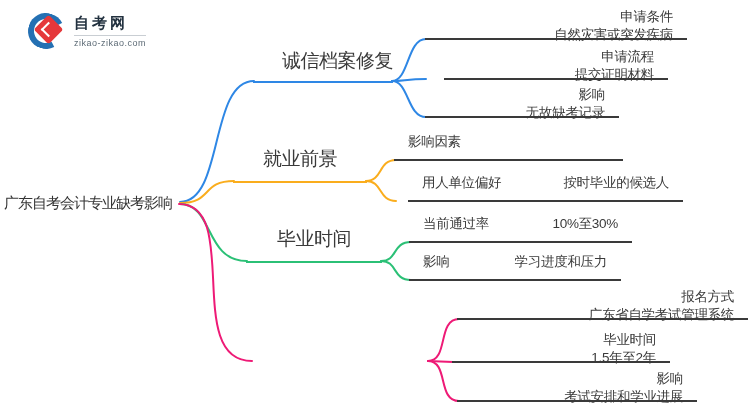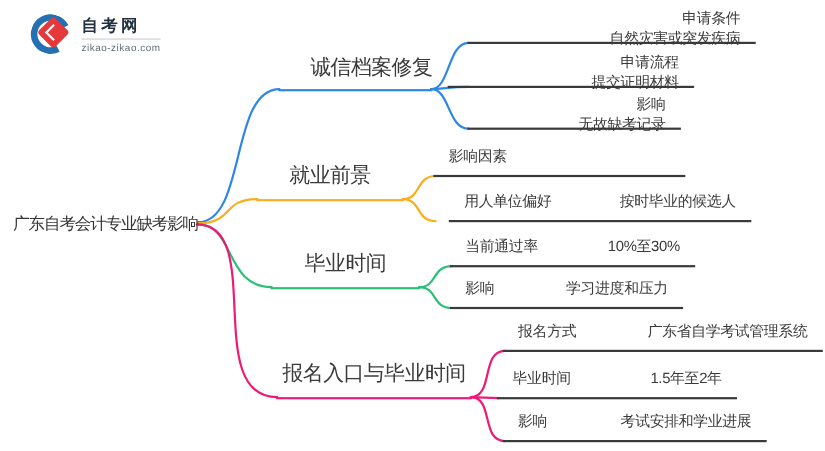--- a/index.html
+++ b/index.html
@@ -17,29 +17,29 @@
   .crescent{position:absolute;left:0;top:1px;width:24px;height:24px;border:6px solid #2470B3;
     border-right-color:transparent;border-radius:50%;transform:rotate(18deg);}
   .cap{position:absolute;left:10px;top:7px;width:21px;height:21px;background:#E5383B;
     border-radius:3px;transform:rotate(45deg);}
   .cap:after{content:"";position:absolute;left:5px;top:5px;right:5px;bottom:5px;
     border-left:2px solid #fff;border-bottom:2px solid #fff;}
   .logo-title{font-size:15px;font-weight:bold;color:#22313f;letter-spacing:3px;}
   .logo-domain{font-size:9px;color:#5d6b76;border-top:1px solid #c9ced3;padding-top:2px;margin-top:2px;letter-spacing:.5px;}
 
   
-  .central{position:absolute;left:4px;top:194px;width:176px;text-align:right;
+  .central{position:absolute;left:4px;top:194px;width:176px;text-align:left;
     font-size:15px;letter-spacing:-1px;color:#353535;}
 
   
   .blabel{position:absolute;height:34px;box-sizing:border-box;border-bottom:2px solid;
     display:flex;align-items:flex-end;justify-content:center;padding-bottom:9px;
     font-size:19px;color:#3a3a3a;letter-spacing:-.5px;}
   .b-blue{border-color:#2E87E5;flex-direction:column;} .b-orange{border-color:#FAAD1D;}
-  .b-green{border-color:#2BC076;} .b-pink{border-color:#EE1A76;}
+  .b-green{border-color:#2BC076;} .b-pink{border-color:#EE1A76;flex-direction:column;}
 
   
   .row{position:absolute;height:32px;box-sizing:border-box;border-bottom:2px solid;
     display:flex;justify-content:space-between;align-items:flex-end;
     padding:0 14px 8px 14px;font-size:13.5px;color:#3a3a3a;letter-spacing:-.3px;white-space:nowrap;}
 </style>
 </head>
 <body>
 
 <div id="canvas">
@@ -74,27 +74,26 @@
       <div class="logo-title">自考网</div>
       <div class="logo-domain">zikao-zikao.com</div>
     </div>
   </div>
 
   <div class="central">广东自考会计专业缺考影响</div>
 
   <div class="blabel b-blue" style="left:253px;top:49px;width:140px;">诚信档案修复</div>
   <div class="blabel b-orange" style="left:233px;top:149px;width:134px;">就业前景</div>
   <div class="blabel b-green" style="left:246px;top:229px;width:136px;">毕业时间</div>
-  <div class="blabel b-pink" style="left:251px;top:329px;width:178px;">报名入口与毕业时间</div>
 
   <div class="row b-blue" style="left:425px;top:8px;width:262px;">
     <span>申请条件</span>
     <span>自然灾害或突发疾病</span>
   </div>
-  <div class="row b-blue" style="left:407px;top:48px;width:224px;">
+  <div class="row b-blue" style="left:444px;top:48px;width:224px;">
     <span>申请流程</span>
     <span>提交证明材料</span>
   </div>
   <div class="row b-blue" style="left:425px;top:86px;width:194px;">
     <span>影响</span>
     <span>无故缺考记录</span>
   </div>
 
   <div class="row b-orange" style="left:394px;top:129px;width:229px;gap:12px;">
     <span>影响因素</span>

